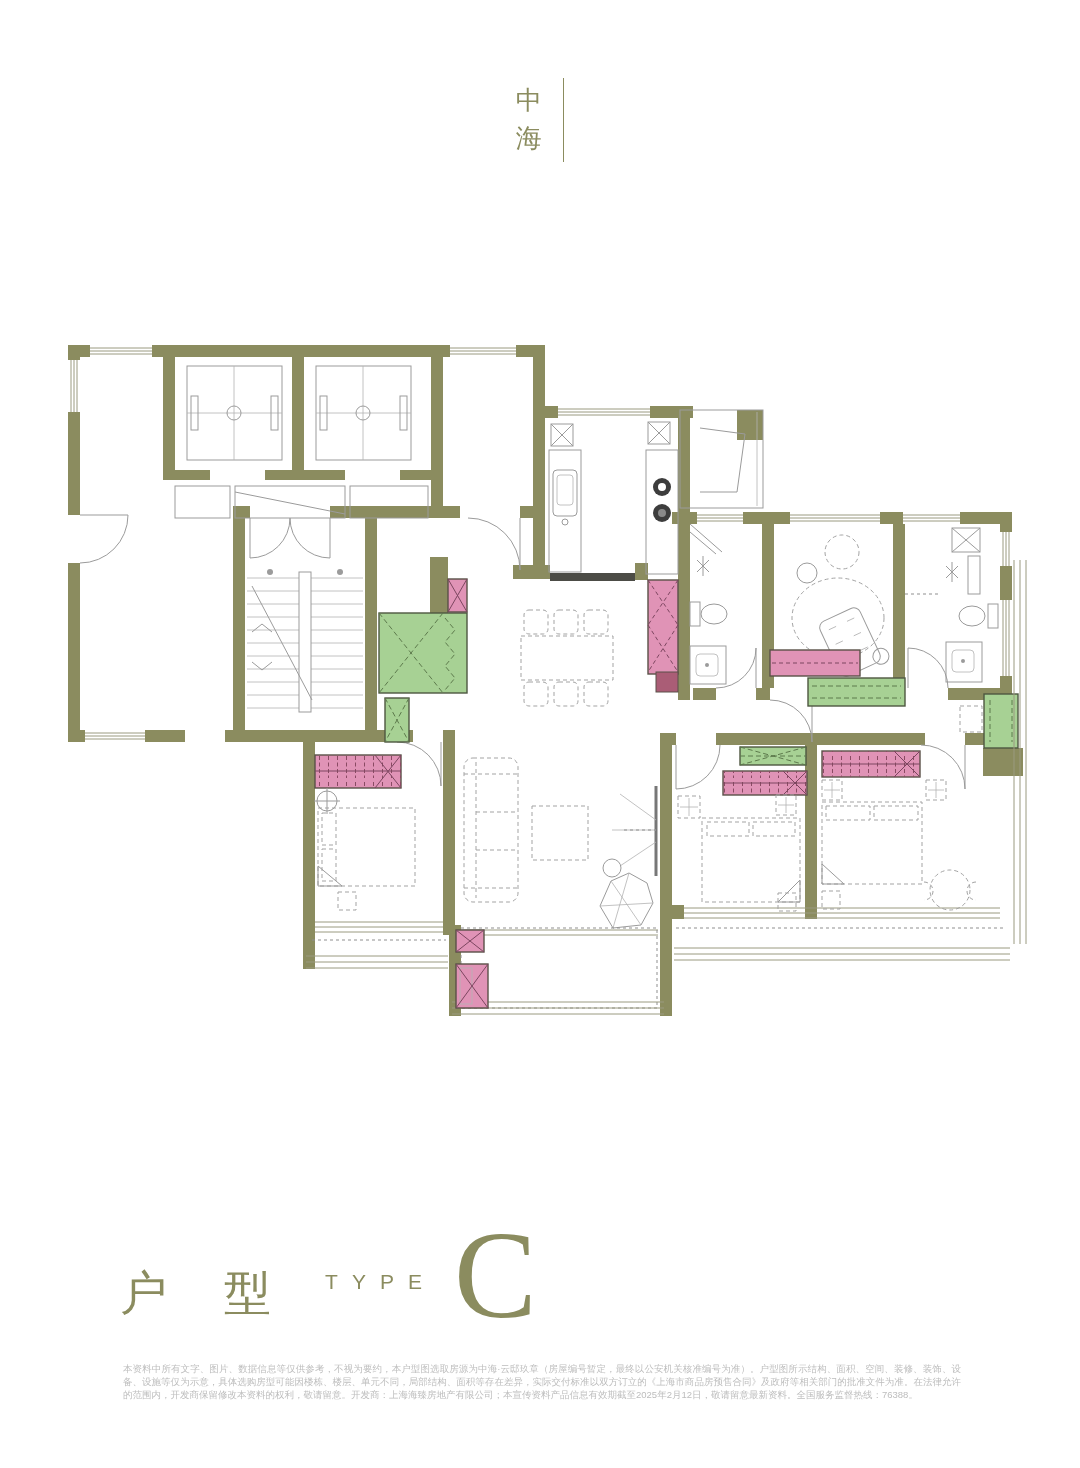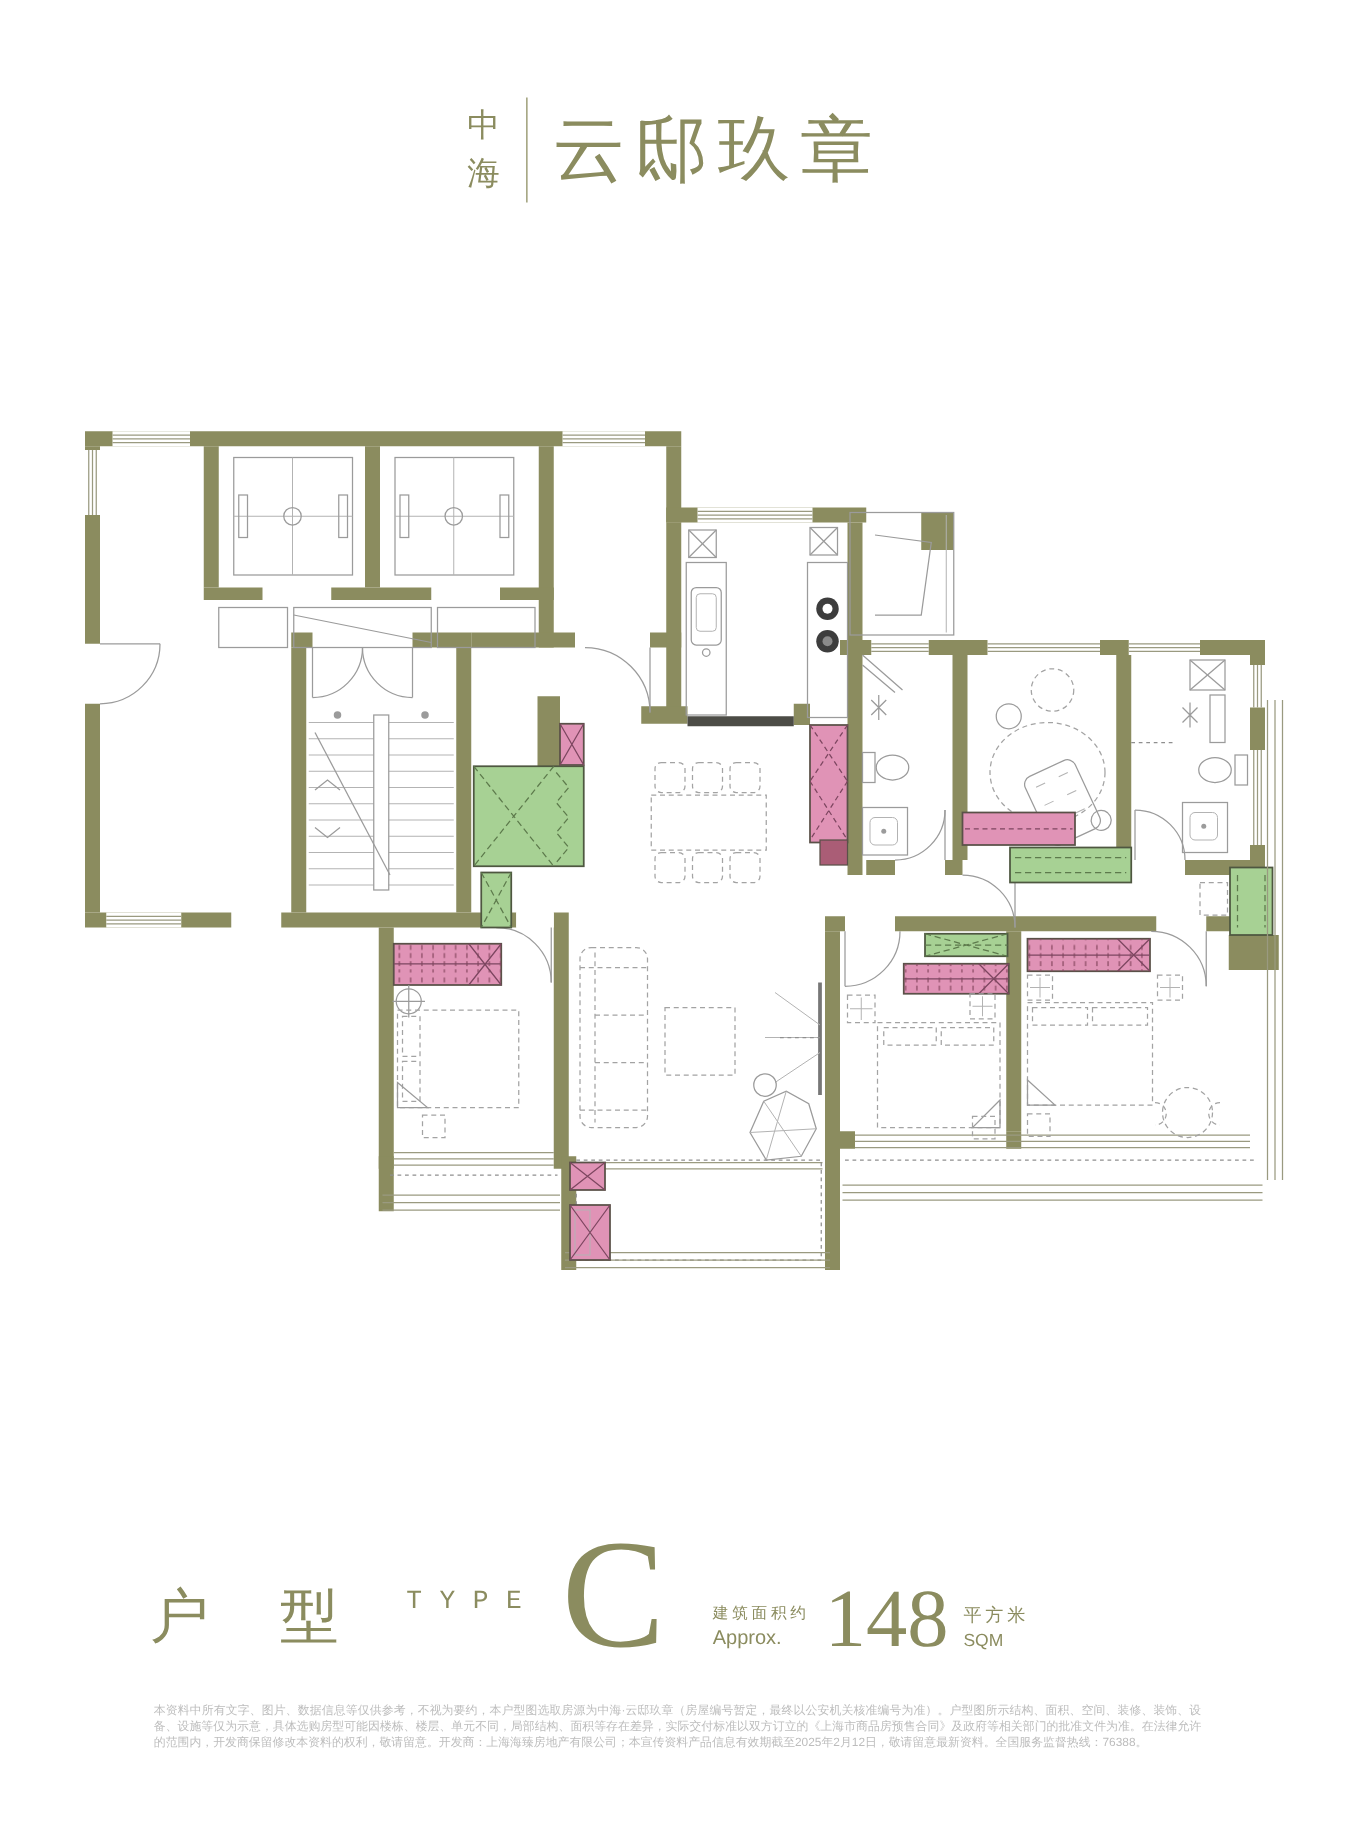--- a/index.html
+++ b/index.html
@@ -23,21 +23,21 @@
   .gx{stroke:#5d7a4c;stroke-width:1;fill:none;stroke-dasharray:5 3;}
   .px{stroke:#7d4660;stroke-width:1;fill:none;}
   .pxd{stroke:#7d4660;stroke-width:1;fill:none;stroke-dasharray:4 3;}
   .winl{stroke:#9a9a80;stroke-width:1;fill:none;}
   .white{fill:#ffffff;}
   .dk{fill:#4c4c46;}
   
   .typeblock{position:absolute;left:120px;top:1228px;display:flex;align-items:flex-end;}
   .tb-zh{display:flex;flex-direction:row;gap:32px;}
   .tb-zh .zh{font-size:47px;letter-spacing:22px;font-weight:500;white-space:nowrap;}
-  .tb-zh .en{font-size:21px;letter-spacing:14px;margin-top:8px;white-space:nowrap;font-family:Liberation Mono, monospace;}
+  .tb-zh .en{font-size:21px;letter-spacing:14px;margin-top:8px;white-space:nowrap;}
   .tb-letter{font-family:"Liberation Serif",serif;font-size:124px;line-height:0.78;margin-left:18px;font-weight:400;}
   .area{display:flex;align-items:flex-end;margin-left:38px;padding-bottom:4px;}
   .area .pre{display:flex;flex-direction:column;line-height:1.25;}
   .area .pre .z{font-size:12.5px;letter-spacing:3px;}
   .area .pre .a{font-size:16px;margin-top:2px;}
   .area .num{font-family:"Liberation Serif",serif;font-size:66px;line-height:0.75;margin:0 12px;font-weight:500;}
   .area .unit{display:flex;flex-direction:column;line-height:1.2;}
   .area .unit .z{font-size:14.5px;letter-spacing:3px;}
   .area .unit .a{font-size:14px;margin-top:2px;}
   
@@ -45,21 +45,20 @@
 </style>
 </head>
 <body>
 
 <div class="logo">
   <div class="brand olive">
     <span>中</span>
     <span>海</span>
   </div>
   <div class="divider"></div>
-  <div class="name olive">云邸玖章</div>
 </div>
 
 <svg id="plan" width="1080" height="1468" viewBox="0 0 1080 1468">
   <defs>
     <pattern id="phatch" width="9" height="26" patternUnits="userSpaceOnUse">
       <line x1="4.5" y1="2" x2="4.5" y2="24" stroke="#8a4a63" stroke-width="1" stroke-dasharray="4 2.5"></line>
     </pattern>
   </defs>
 
   <g>
@@ -541,26 +540,15 @@
     <line class="winl" x1="1026" y1="560" x2="1026" y2="944"></line>
   </g>
 </svg>
 
 <div class="typeblock">
   <div class="tb-zh olive">
     <span class="zh">户 型</span>
     <span class="en">TYPE</span>
   </div>
   <div class="tb-letter olive">C</div>
-  <div class="area olive">
-    <div class="pre">
-      <span class="z">建筑面积约</span>
-      <span class="a">Approx.</span>
-    </div>
-    <div class="num">148</div>
-    <div class="unit">
-      <span class="z">平方米</span>
-      <span class="a">SQM</span>
-    </div>
-  </div>
 </div>
 
 <p class="disclaimer">本资料中所有文字、图片、数据信息等仅供参考，不视为要约，本户型图选取房源为中海·云邸玖章（房屋编号暂定，最终以公安机关核准编号为准）。户型图所示结构、面积、空间、装修、装饰、设备、设施等仅为示意，具体选购房型可能因楼栋、楼层、单元不同，局部结构、面积等存在差异，实际交付标准以双方订立的《上海市商品房预售合同》及政府等相关部门的批准文件为准。在法律允许的范围内，开发商保留修改本资料的权利，敬请留意。开发商：上海海臻房地产有限公司；本宣传资料产品信息有效期截至2025年2月12日，敬请留意最新资料。全国服务监督热线：76388。</p>
 
 </body></html>

